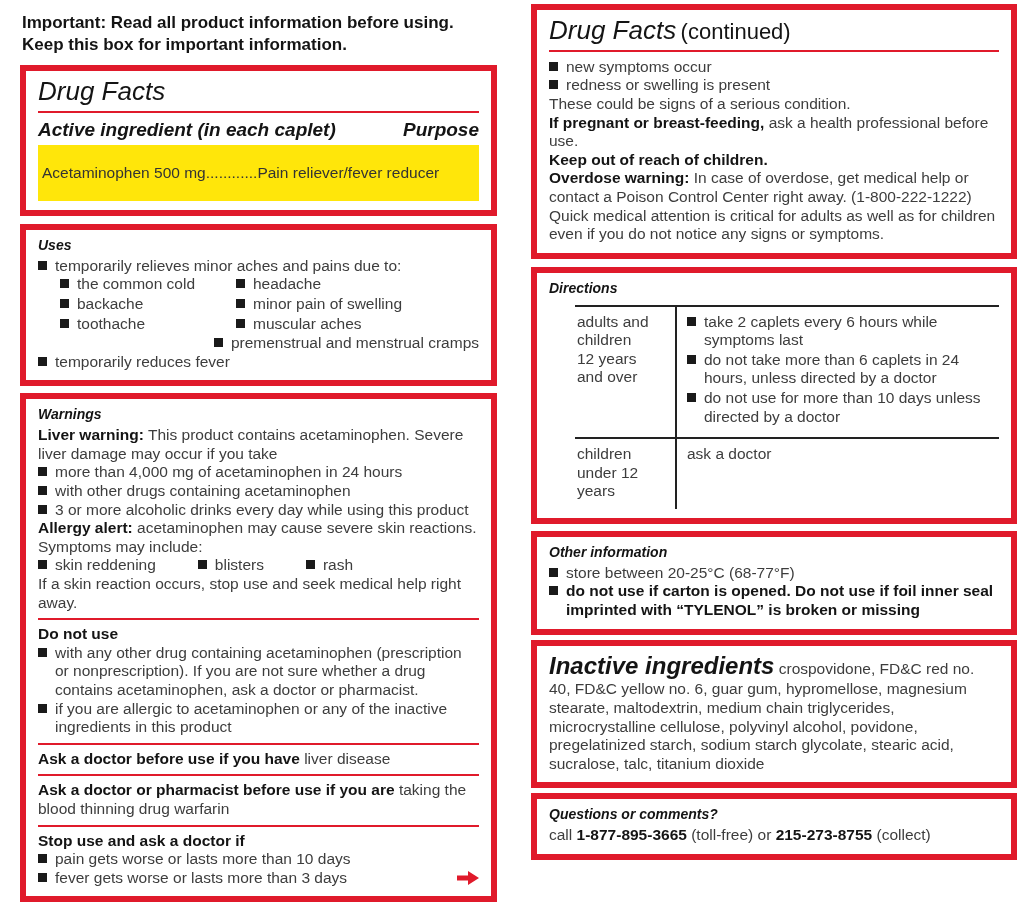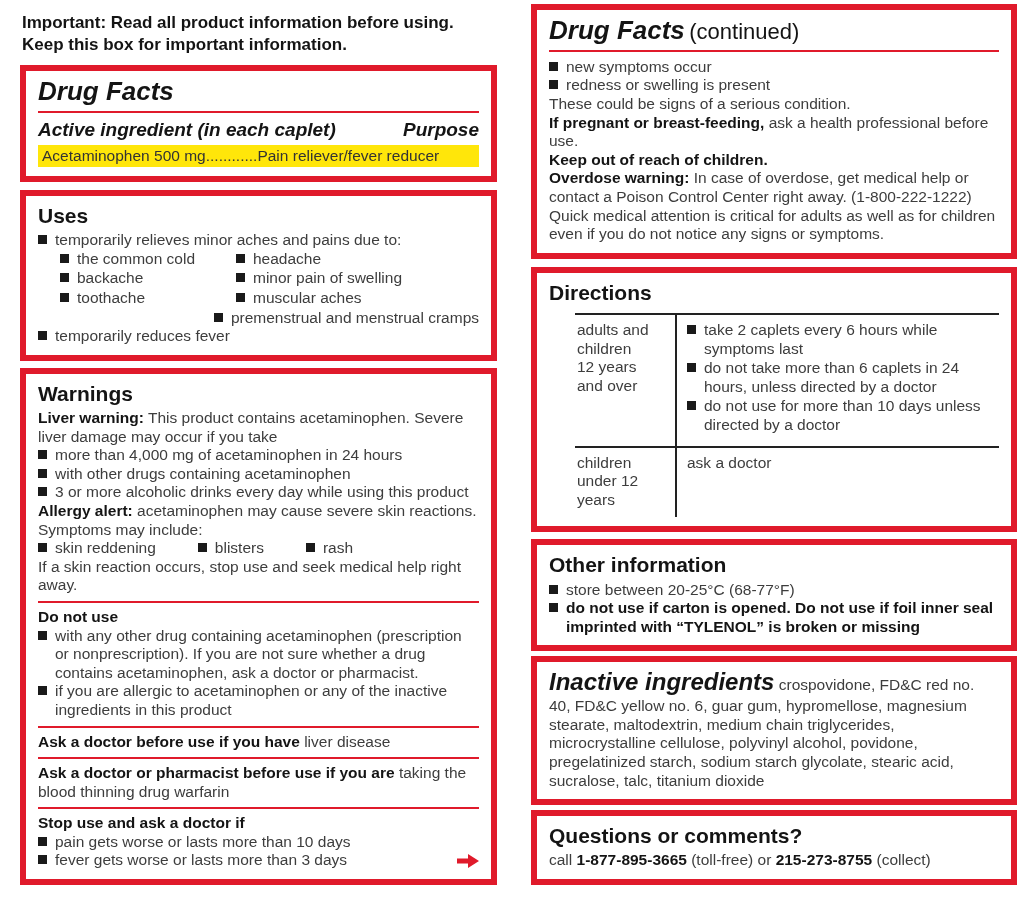--- a/index.html
+++ b/index.html
@@ -19,32 +19,32 @@
   .page{position:relative;width:1024px;height:913px;background:#fff;overflow:hidden;}
   .col{position:absolute;display:flex;flex-direction:column;}
   .col-left{left:20px;top:0;width:477px;}
   .col-right{left:531px;top:4px;width:486px;}
 
   .intro{font-weight:bold;font-size:17px;line-height:1.3;color:var(--ink);margin:12px 2px 9px 2px;}
 
   .box{border:6px solid var(--red);background:#fff;padding:6px 12px 9px 12px;position:relative;}
   .mb8{margin-bottom:8px;} .mb7{margin-bottom:7px;} .mb5{margin-bottom:5px;}
 
-  .h-df{font-style:italic;font-weight:bold;font-size:26px;line-height:1.15;color:var(--ink);}
+  .h-df{font-style:italic;font-weight:normal;font-size:26px;line-height:1.15;color:var(--ink);}
   .df-suffix{font-size:22px;color:var(--ink);font-weight:normal;}
   .rule-red{border:none;border-top:2px solid var(--red);margin:4px 0 6px 0;}
-  .h-section{font-weight:bold;font-size:21px;line-height:1.2;color:var(--ink);margin:1px 0 3px 0;}
+  .h-section{font-style:italic;font-weight:bold;font-size:14px;line-height:1.2;color:var(--ink);margin:1px 0 3px 0;}
   .h-inline{font-style:italic;font-weight:bold;font-size:24px;color:var(--ink);}
 
   .t{font-size:15.5px;line-height:1.2;color:var(--body);}
   .b{font-weight:bold;color:var(--ink);}
   p{margin:0;}
 
   .ai-row{display:flex;justify-content:space-between;font-style:italic;font-weight:bold;font-size:19px;color:var(--ink);margin:1px 0 4px 0;}
-  .hl{background:var(--yellow);font-size:15.5px;color:#333;padding:2px 4px;white-space:nowrap;}
+  .hl{background:var(--yellow);font-size:15.5px;color:#333;padding:19px 4px;white-space:nowrap;}
 
   .br{display:flex;gap:8px;align-items:flex-start;}
   .sq{flex:0 0 auto;width:9px;height:9px;background:#1a1a1a;margin-top:4px;}
   .uses-grid{display:grid;grid-template-columns:176px 1fr;margin-left:22px;row-gap:1px;}
   .span2{grid-column:1 / -1;justify-content:flex-end;}
 
   .sep{border:none;border-top:2px solid var(--red);margin:6px 0 5px 0;}
 
   .inline-bullets{display:flex;gap:42px;}
 

